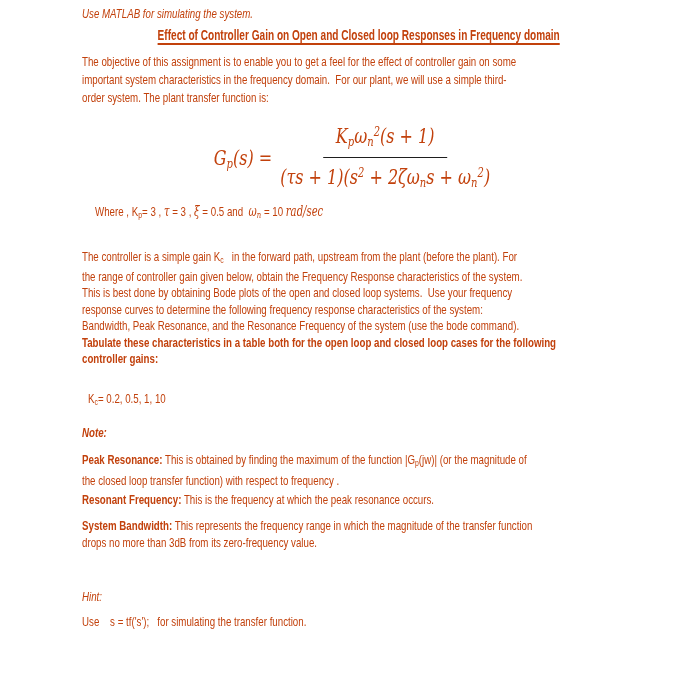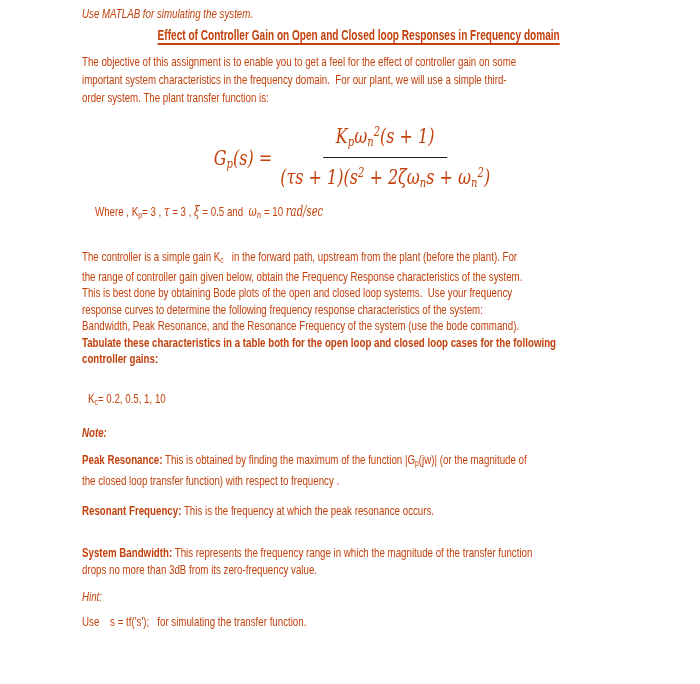--- a/index.html
+++ b/index.html
@@ -36,22 +36,22 @@
   .fsb{font-size:12.5px;vertical-align:-3px;}
   .fsp{font-size:12.5px;vertical-align:7px;}
   #intro{top:5px;}
   #titleblk{top:26px;}
   #para1{top:53px;}
   #where{top:192px;left:95px;margin-top:10px;}
   #para2{top:249px;}
   #gains{top:390px;left:88px;}
   #note{top:424px;font-weight:bold;}
   #peak{top:451px;}
-  #resonant{top:502px;}
-  #bw{top:518px;margin-top:27px;}
+  #resonant{top:491px;}
+  #bw{top:518px;}
   #hint{top:588px;}
   #use{top:613px;}
 </style>
 </head>
 <body>
 
 <div class="page">
 
   <div class="blk" id="intro">
     <div class="line it">Use MATLAB for simulating the system.</div>

